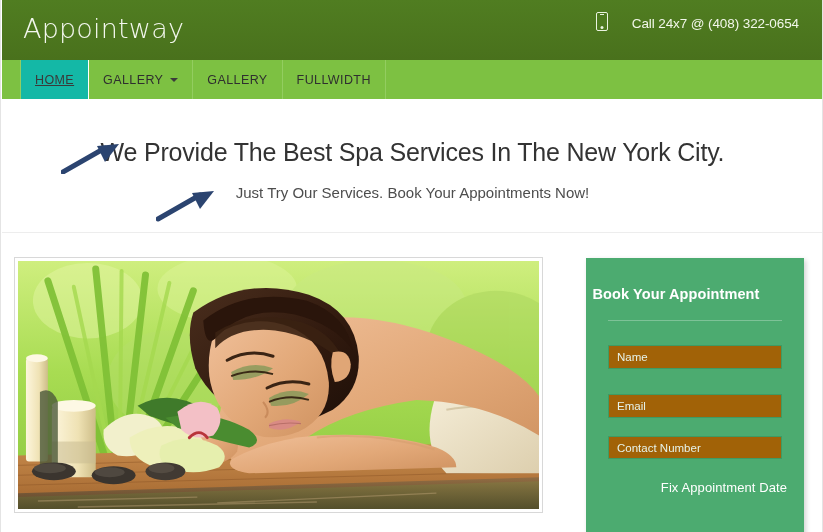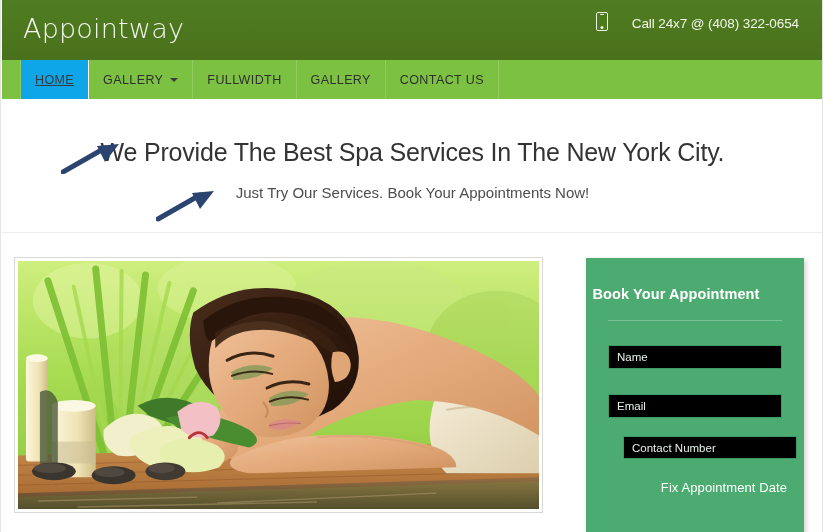--- a/index.html
+++ b/index.html
@@ -62,21 +62,21 @@
     list-style:none;margin:0;padding:0;
   }
   .nav-item{
     display:flex;align-items:center;gap:7px;
     padding:0 14px;height:39px;
     font-size:12.5px;letter-spacing:.4px;color:#2f2f2f;
     border-right:1px solid #93cd60;
     cursor:pointer;white-space:nowrap;
   }
   .nav-item.first{border-left:1px solid #93cd60;}
-  .nav-item.active{background:#0ea5e9;color:#3a3a3a;border-right:1px solid #fff;text-decoration:underline;}
+  .nav-item.active{background:#14b8a6;color:#3a3a3a;border-right:1px solid #fff;text-decoration:underline;}
   .chev{
     width:0;height:0;border-left:4px solid transparent;
     border-right:4px solid transparent;border-top:4px solid #3b3b3b;
     display:inline-block;margin-top:1px;
   }
 
   
   .hero{
     position:absolute;left:1px;top:99px;width:821px;height:133px;
     background:#fff;border-bottom:1px solid #ededed;
@@ -120,29 +120,29 @@
   .book-title{
     position:absolute;left:0;top:28px;width:180px;text-align:center;
     font-size:14.5px;font-weight:bold;color:#ffffff;letter-spacing:.1px;
   }
   .book-divider{
     position:absolute;left:22px;top:62px;width:174px;height:1px;
     background:rgba(255,255,255,.28);
   }
   .field{
     position:absolute;left:22px;width:174px;
-    background:#000000;border:1px solid #3f9a63;
+    background:#a16207;border:1px solid #3f9a63;
     box-sizing:border-box;color:#eaf6ee;
     font-family:"Liberation Sans", sans-serif;
     font-size:11.5px;padding:0 8px;
     display:flex;align-items:center;
   }
   .field-name{top:87px;height:24px;}
   .field-email{top:136px;height:24px;}
-  .field-contact{top:178px;height:23px;margin-left:15px;}
+  .field-contact{top:178px;height:23px;}
   .field input{
     all:unset;width:100%;font-size:11.5px;color:#eaf6ee;
     font-family:"Liberation Sans", sans-serif;
   }
   .field input::placeholder{color:#e6f3ea;opacity:1;}
   .fix-date{
     position:absolute;left:0;top:222px;width:218px;text-align:center;
     font-size:13px;color:#ffffff;font-weight:400;letter-spacing:.1px;margin-left:29px;
   }
 </style>
@@ -162,27 +162,24 @@
   <div class="navbar">
     <ul class="nav-list">
       <li class="nav-item first active">
         <span>HOME</span>
       </li>
       <li class="nav-item">
         <span>GALLERY</span>
         <span class="chev"></span>
       </li>
       <li class="nav-item">
-        <span>FULLWIDTH</span>
-      </li>
-      <li class="nav-item">
         <span>GALLERY</span>
       </li>
       <li class="nav-item">
-        <span>CONTACT US</span>
+        <span>FULLWIDTH</span>
       </li>
     </ul>
   </div>
 
   <div class="hero">
     <div class="hero-title">We Provide The Best Spa Services In The New York City.</div>
     <div class="hero-sub">Just Try Our Services. Book Your Appointments Now!</div>
   </div>
 
   <svg class="arrow arrow-1" width="62" height="34" viewBox="0 0 62 34">

